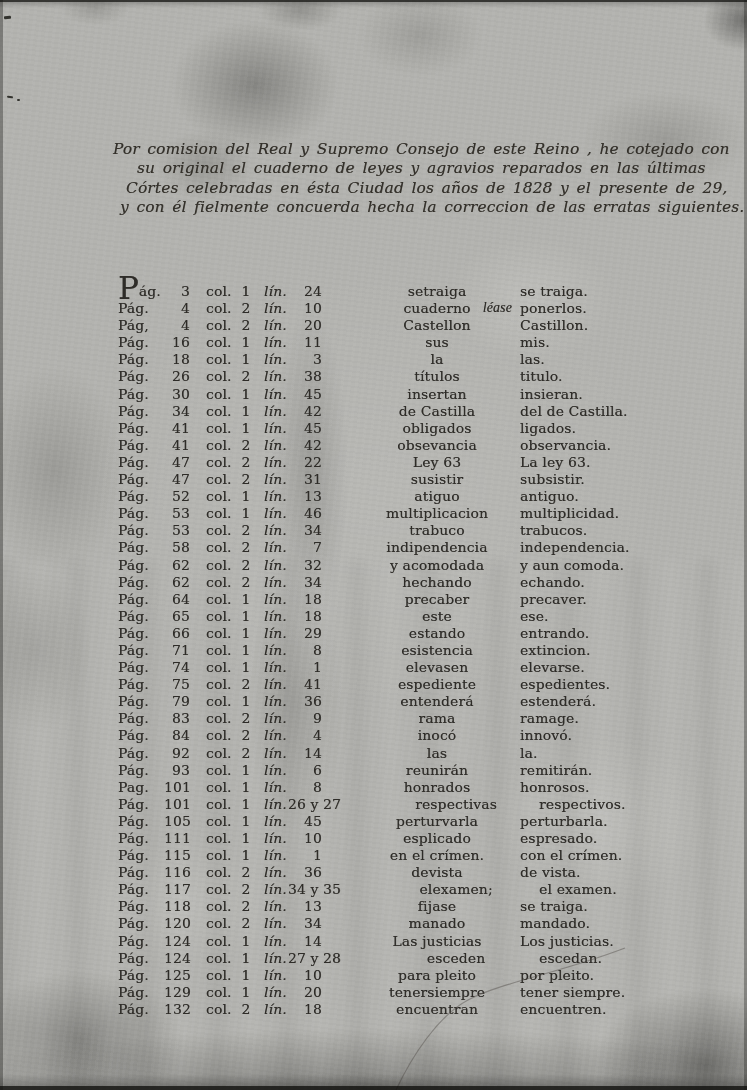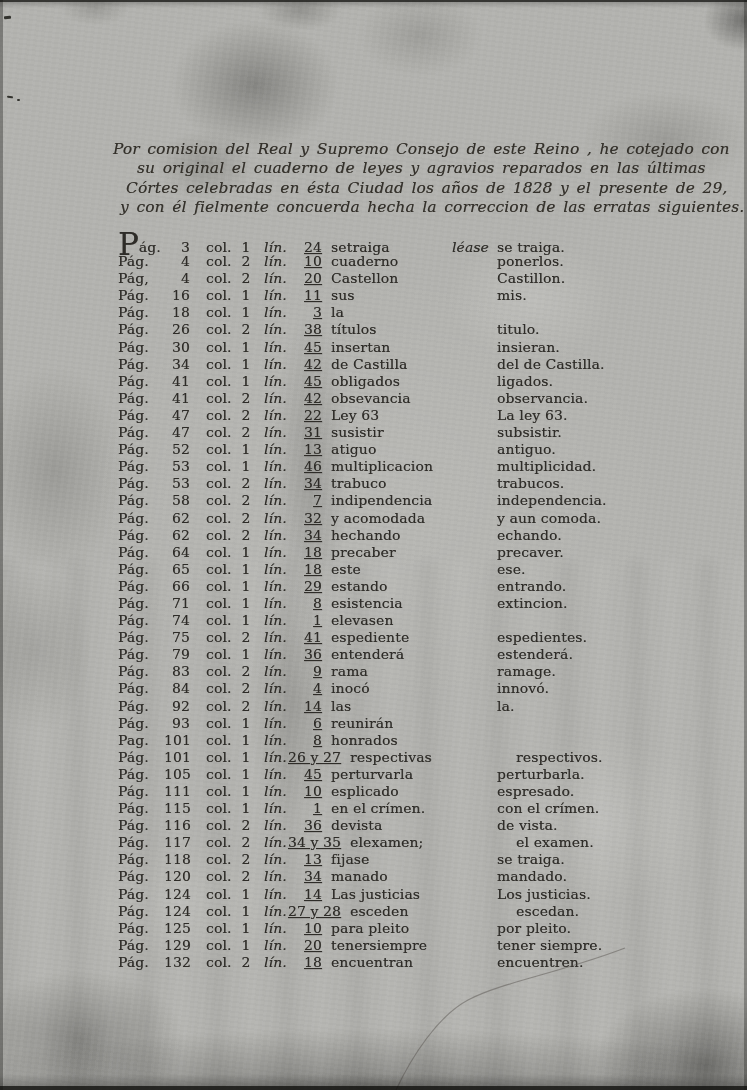--- a/index.html
+++ b/index.html
@@ -52,27 +52,27 @@
   .header-line:nth-child(2){margin-left:24px;}
   .header-line:nth-child(3){margin-left:13px;}
   .header-line:nth-child(4){margin-left:7px;}
 
   .table{position:absolute;left:0;top:236px;width:725px;color:#2e2c28;}
   .t-row{display:flex;align-items:baseline;height:17.1px;padding-left:118px;
     font-size:13.8px;line-height:17.1px;letter-spacing:.2px;white-space:nowrap;
     text-shadow:.3px .3px .4px rgba(40,38,34,0.55);}
   .c-pag{width:46px;flex:none;}
   .c-page{width:26px;flex:none;text-align:right;}
-  .c-collab{width:44px;flex:none;padding-left:16px;box-sizing:border-box;}
+  .c-collab{width:44px;flex:none;padding-left:16px;box-sizing:border-box;margin-top:47px;}
   .c-colnum{width:24px;flex:none;text-align:center;}
   .c-linlab{width:30px;flex:none;padding-left:6px;box-sizing:border-box;font-style:italic;}
-  .c-linnum{min-width:34px;flex:none;text-align:right;text-decoration:underline;}
-  .c-error{width:166px;flex:none;margin-left:9px;position:relative;}
+  .c-linnum{min-width:34px;flex:none;text-align:right;}
+  .c-error{width:166px;flex:none;margin-left:32px;position:relative;text-align:center;}
   .c-fix{flex:1;}
-  .lease{position:absolute;right:8px;top:0;font-style:italic;}
+  .lease{position:absolute;right:8px;top:16px;font-style:italic;font-family:Liberation Serif, serif;}
   .bigP{font-size:31px;line-height:10px;position:relative;top:3px;letter-spacing:0;}
 </style>
 </head>
 <body>
 
 <div class="paper">
   <div class="grain"></div>
   <div class="streaks"></div>
 
   <div class="header" id="header-lines">
@@ -124,20 +124,21 @@
         <span class="c-fix">mis.</span>
       </div>
       <div class="t-row">
         <span class="c-pag">Pág.</span>
         <span class="c-page">18</span>
         <span class="c-collab">col.</span>
         <span class="c-colnum">1</span>
         <span class="c-linlab">lín.</span>
         <span class="c-linnum">3</span>
         <span class="c-error"><span>la</span></span>
+        <span class="c-fix">las.</span>
       </div>
       <div class="t-row">
         <span class="c-pag">Pág.</span>
         <span class="c-page">26</span>
         <span class="c-collab">col.</span>
         <span class="c-colnum">2</span>
         <span class="c-linlab">lín.</span>
         <span class="c-linnum">38</span>
         <span class="c-error"><span>títulos</span></span>
         <span class="c-fix">titulo.</span>
@@ -303,20 +304,21 @@
         <span class="c-fix">extincion.</span>
       </div>
       <div class="t-row">
         <span class="c-pag">Pág.</span>
         <span class="c-page">74</span>
         <span class="c-collab">col.</span>
         <span class="c-colnum">1</span>
         <span class="c-linlab">lín.</span>
         <span class="c-linnum">1</span>
         <span class="c-error"><span>elevasen</span></span>
+        <span class="c-fix">elevarse.</span>
       </div>
       <div class="t-row">
         <span class="c-pag">Pág.</span>
         <span class="c-page">75</span>
         <span class="c-collab">col.</span>
         <span class="c-colnum">2</span>
         <span class="c-linlab">lín.</span>
         <span class="c-linnum">41</span>
         <span class="c-error"><span>espediente</span></span>
         <span class="c-fix">espedientes.</span>
@@ -362,29 +364,31 @@
         <span class="c-fix">la.</span>
       </div>
       <div class="t-row">
         <span class="c-pag">Pág.</span>
         <span class="c-page">93</span>
         <span class="c-collab">col.</span>
         <span class="c-colnum">1</span>
         <span class="c-linlab">lín.</span>
         <span class="c-linnum">6</span>
         <span class="c-error"><span>reunirán</span></span>
+        <span class="c-fix">remitirán.</span>
       </div>
       <div class="t-row">
         <span class="c-pag">Pag.</span>
         <span class="c-page">101</span>
         <span class="c-collab">col.</span>
         <span class="c-colnum">1</span>
         <span class="c-linlab">lín.</span>
         <span class="c-linnum">8</span>
         <span class="c-error"><span>honrados</span></span>
+        <span class="c-fix">honrosos.</span>
       </div>
       <div class="t-row">
         <span class="c-pag">Pág.</span>
         <span class="c-page">101</span>
         <span class="c-collab">col.</span>
         <span class="c-colnum">1</span>
         <span class="c-linlab">lín.</span>
         <span class="c-linnum">26 y 27</span>
         <span class="c-error"><span>respectivas</span></span>
         <span class="c-fix">respectivos.</span>

